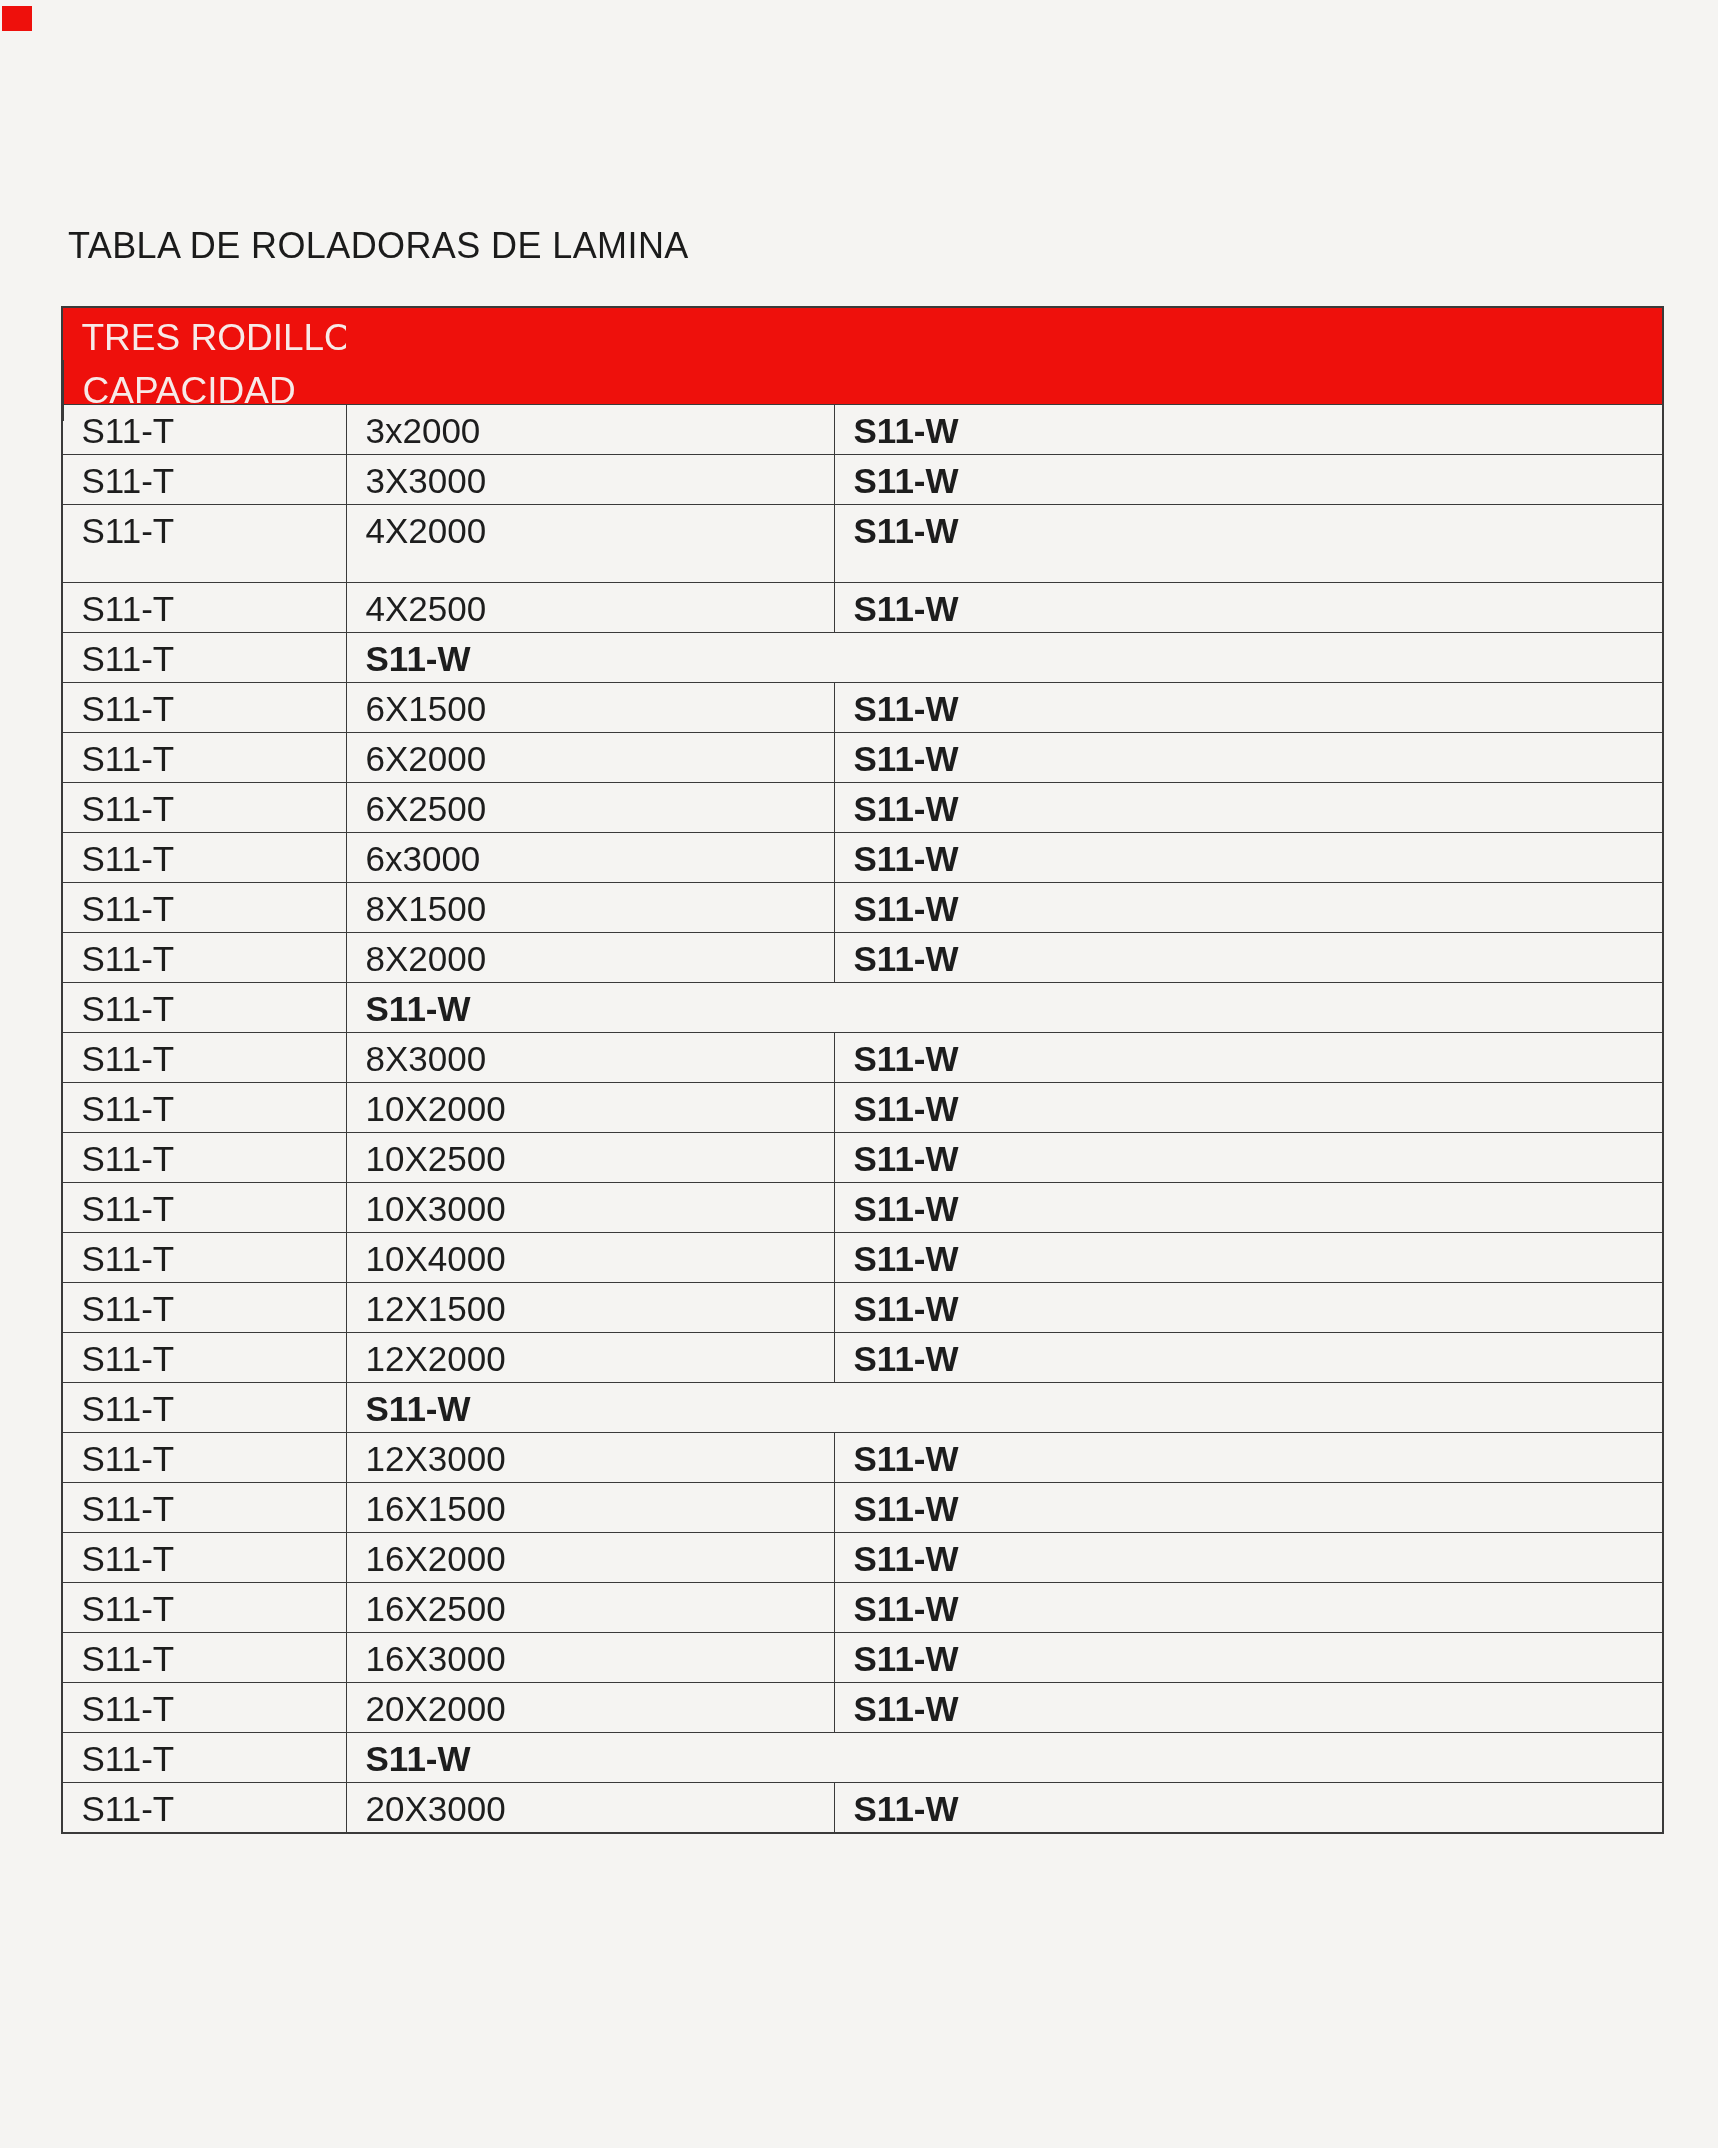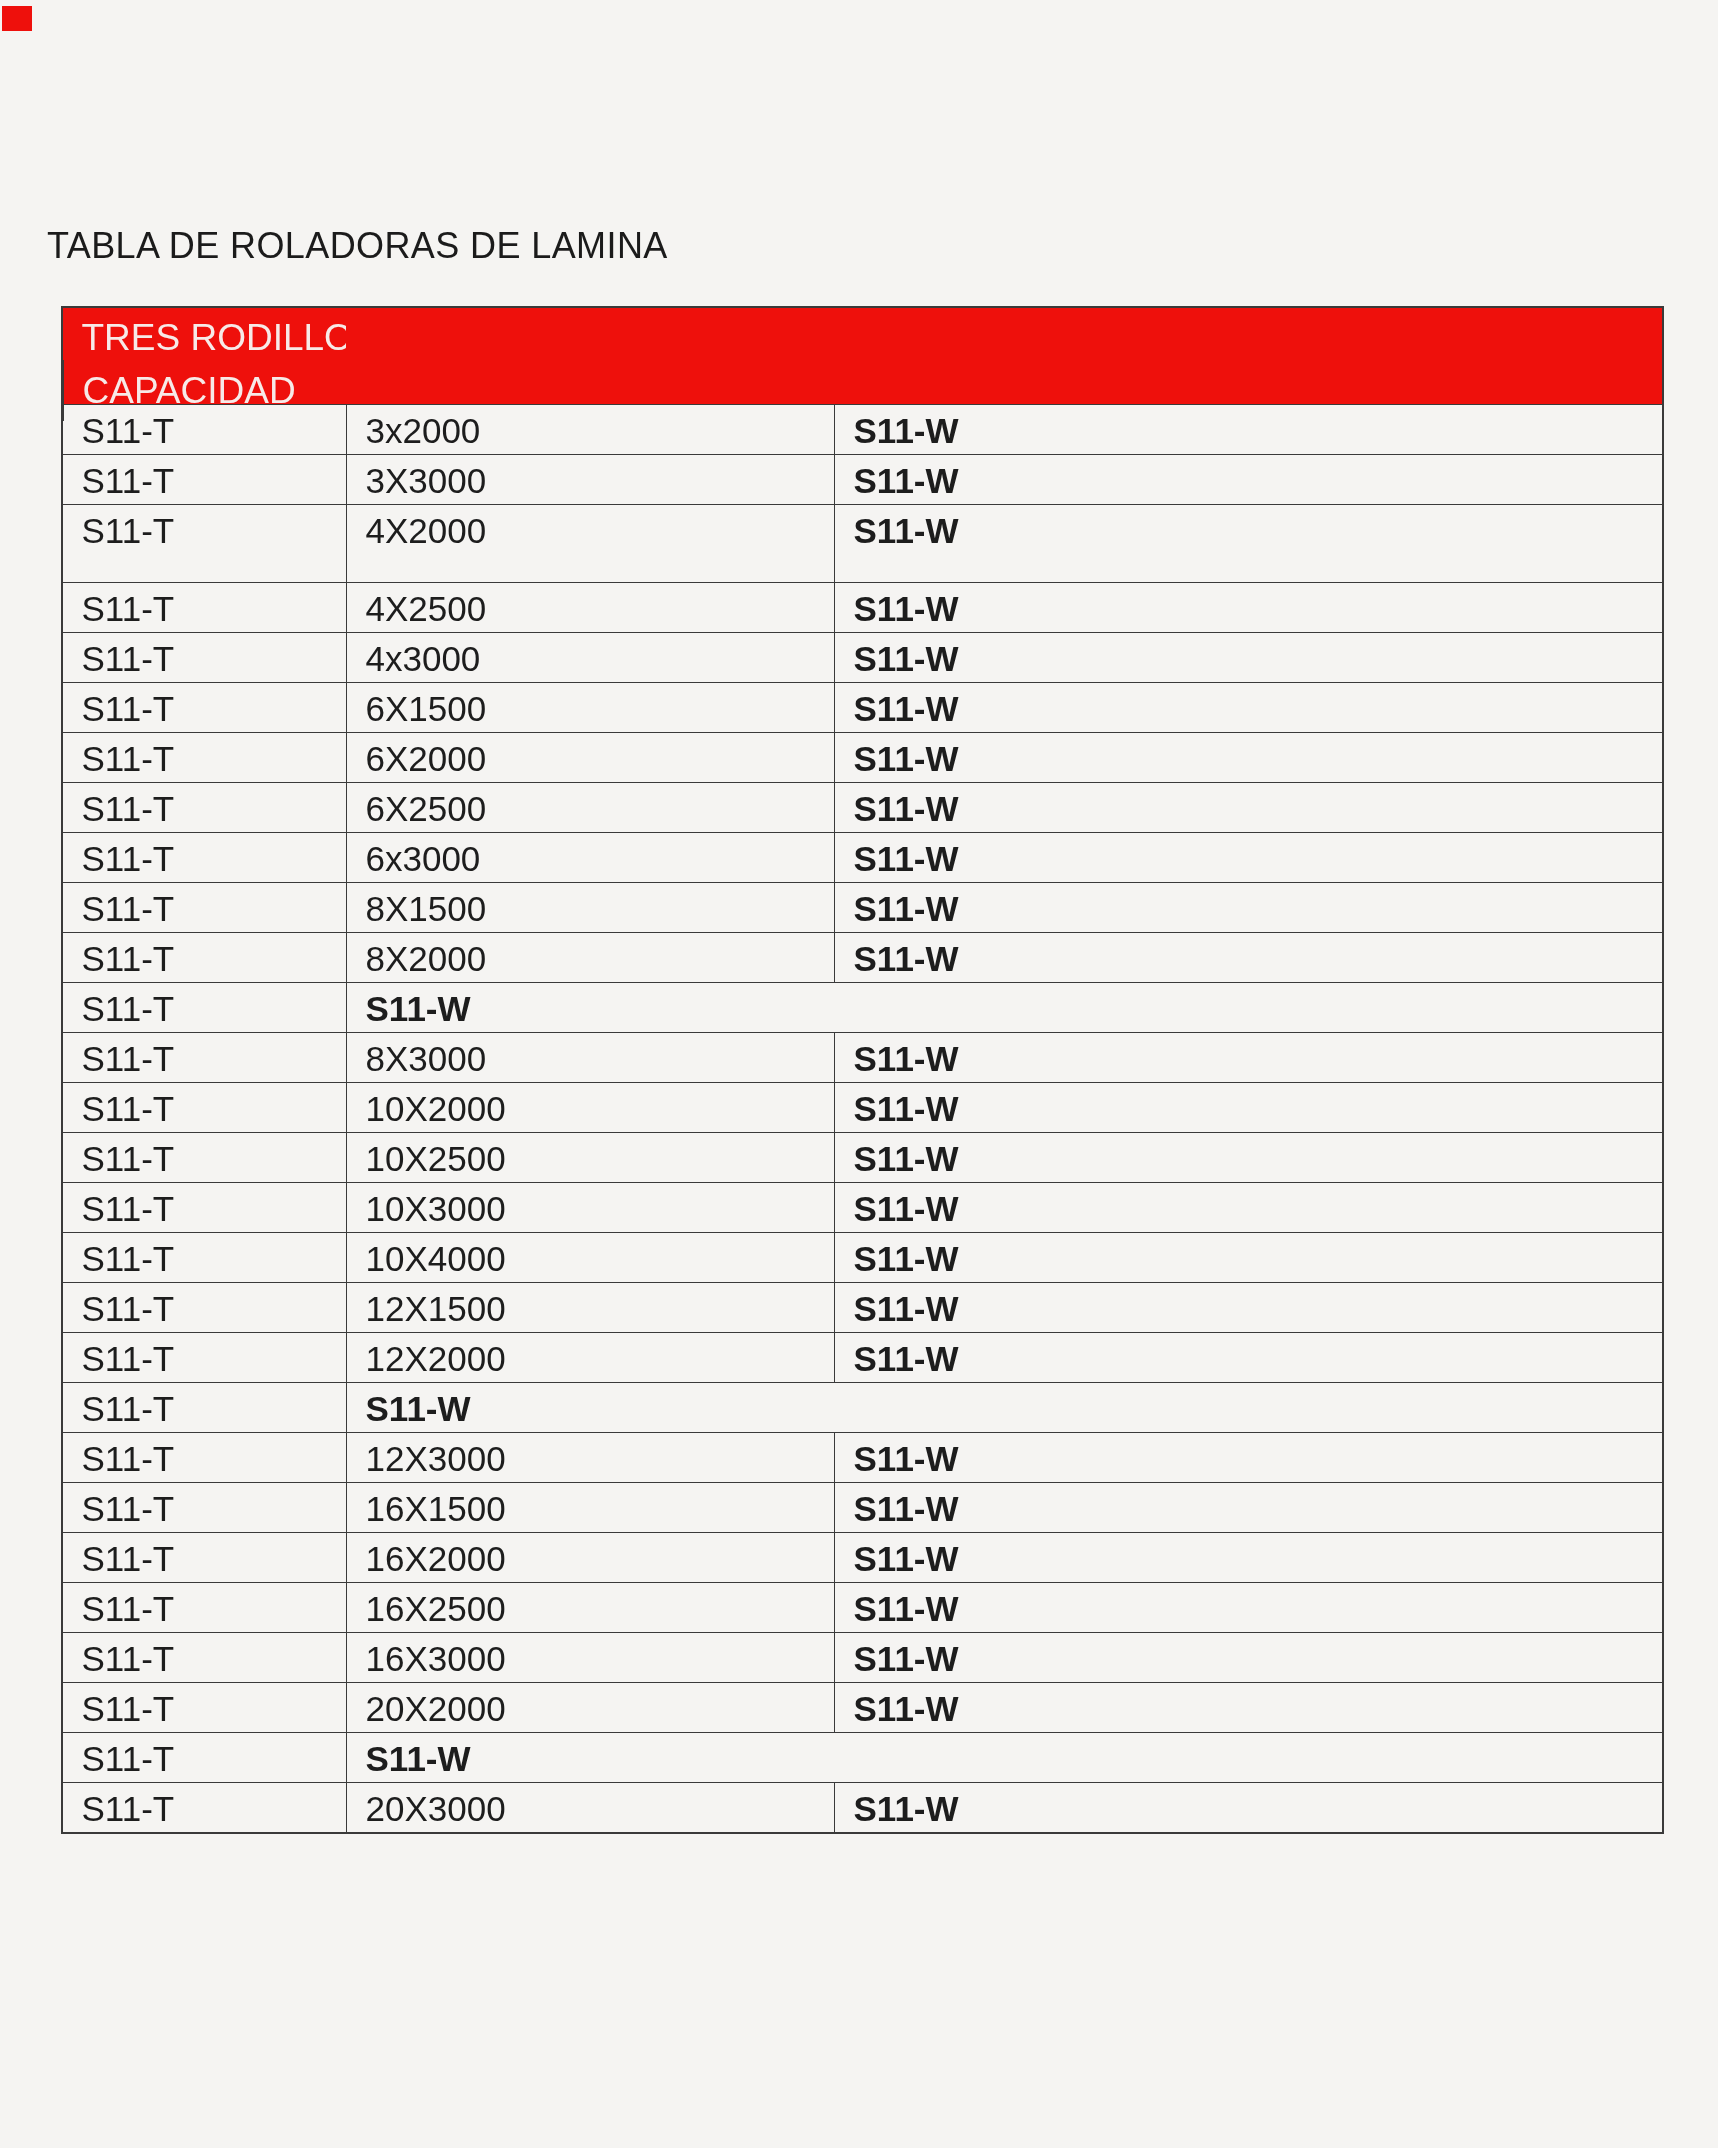--- a/index.html
+++ b/index.html
@@ -8,21 +8,21 @@
     width:1718px;height:2148px;
     background:var(--page-bg,#f5f4f2);
     font-family:"Liberation Sans","DejaVu Sans",sans-serif;
     overflow:hidden;
   }
   .corner-mark{
     position:absolute;left:1.7px;top:5.9px;width:30px;height:25px;
     background:var(--corner,#ee100c);
   }
   .page-title{
-    position:absolute;left:47px;top:225px;
+    position:absolute;left:68px;top:225px;
     font-size:36px;line-height:42px;font-weight:400;
     color:var(--title-text,#1b1b1b);
     letter-spacing:0.4px;
     white-space:nowrap;
   }
   .data-table{
     position:absolute;left:61px;top:306px;width:1603px;
     border:2.5px solid var(--border,#3a3a3a);
     box-sizing:border-box;
     background:var(--page-bg,#f5f4f2);
@@ -91,21 +91,20 @@
           <div class="td c2">4X2000</div>
           <div class="td c3">S11-W</div>
         </div>
         <div class="tr">
           <div class="td c1">S11-T</div>
           <div class="td c2">4X2500</div>
           <div class="td c3">S11-W</div>
         </div>
         <div class="tr">
           <div class="td c1">S11-T</div>
-          <div class="td c2">4x3000</div>
           <div class="td c3">S11-W</div>
         </div>
         <div class="tr">
           <div class="td c1">S11-T</div>
           <div class="td c2">6X1500</div>
           <div class="td c3">S11-W</div>
         </div>
         <div class="tr">
           <div class="td c1">S11-T</div>
           <div class="td c2">6X2000</div>

